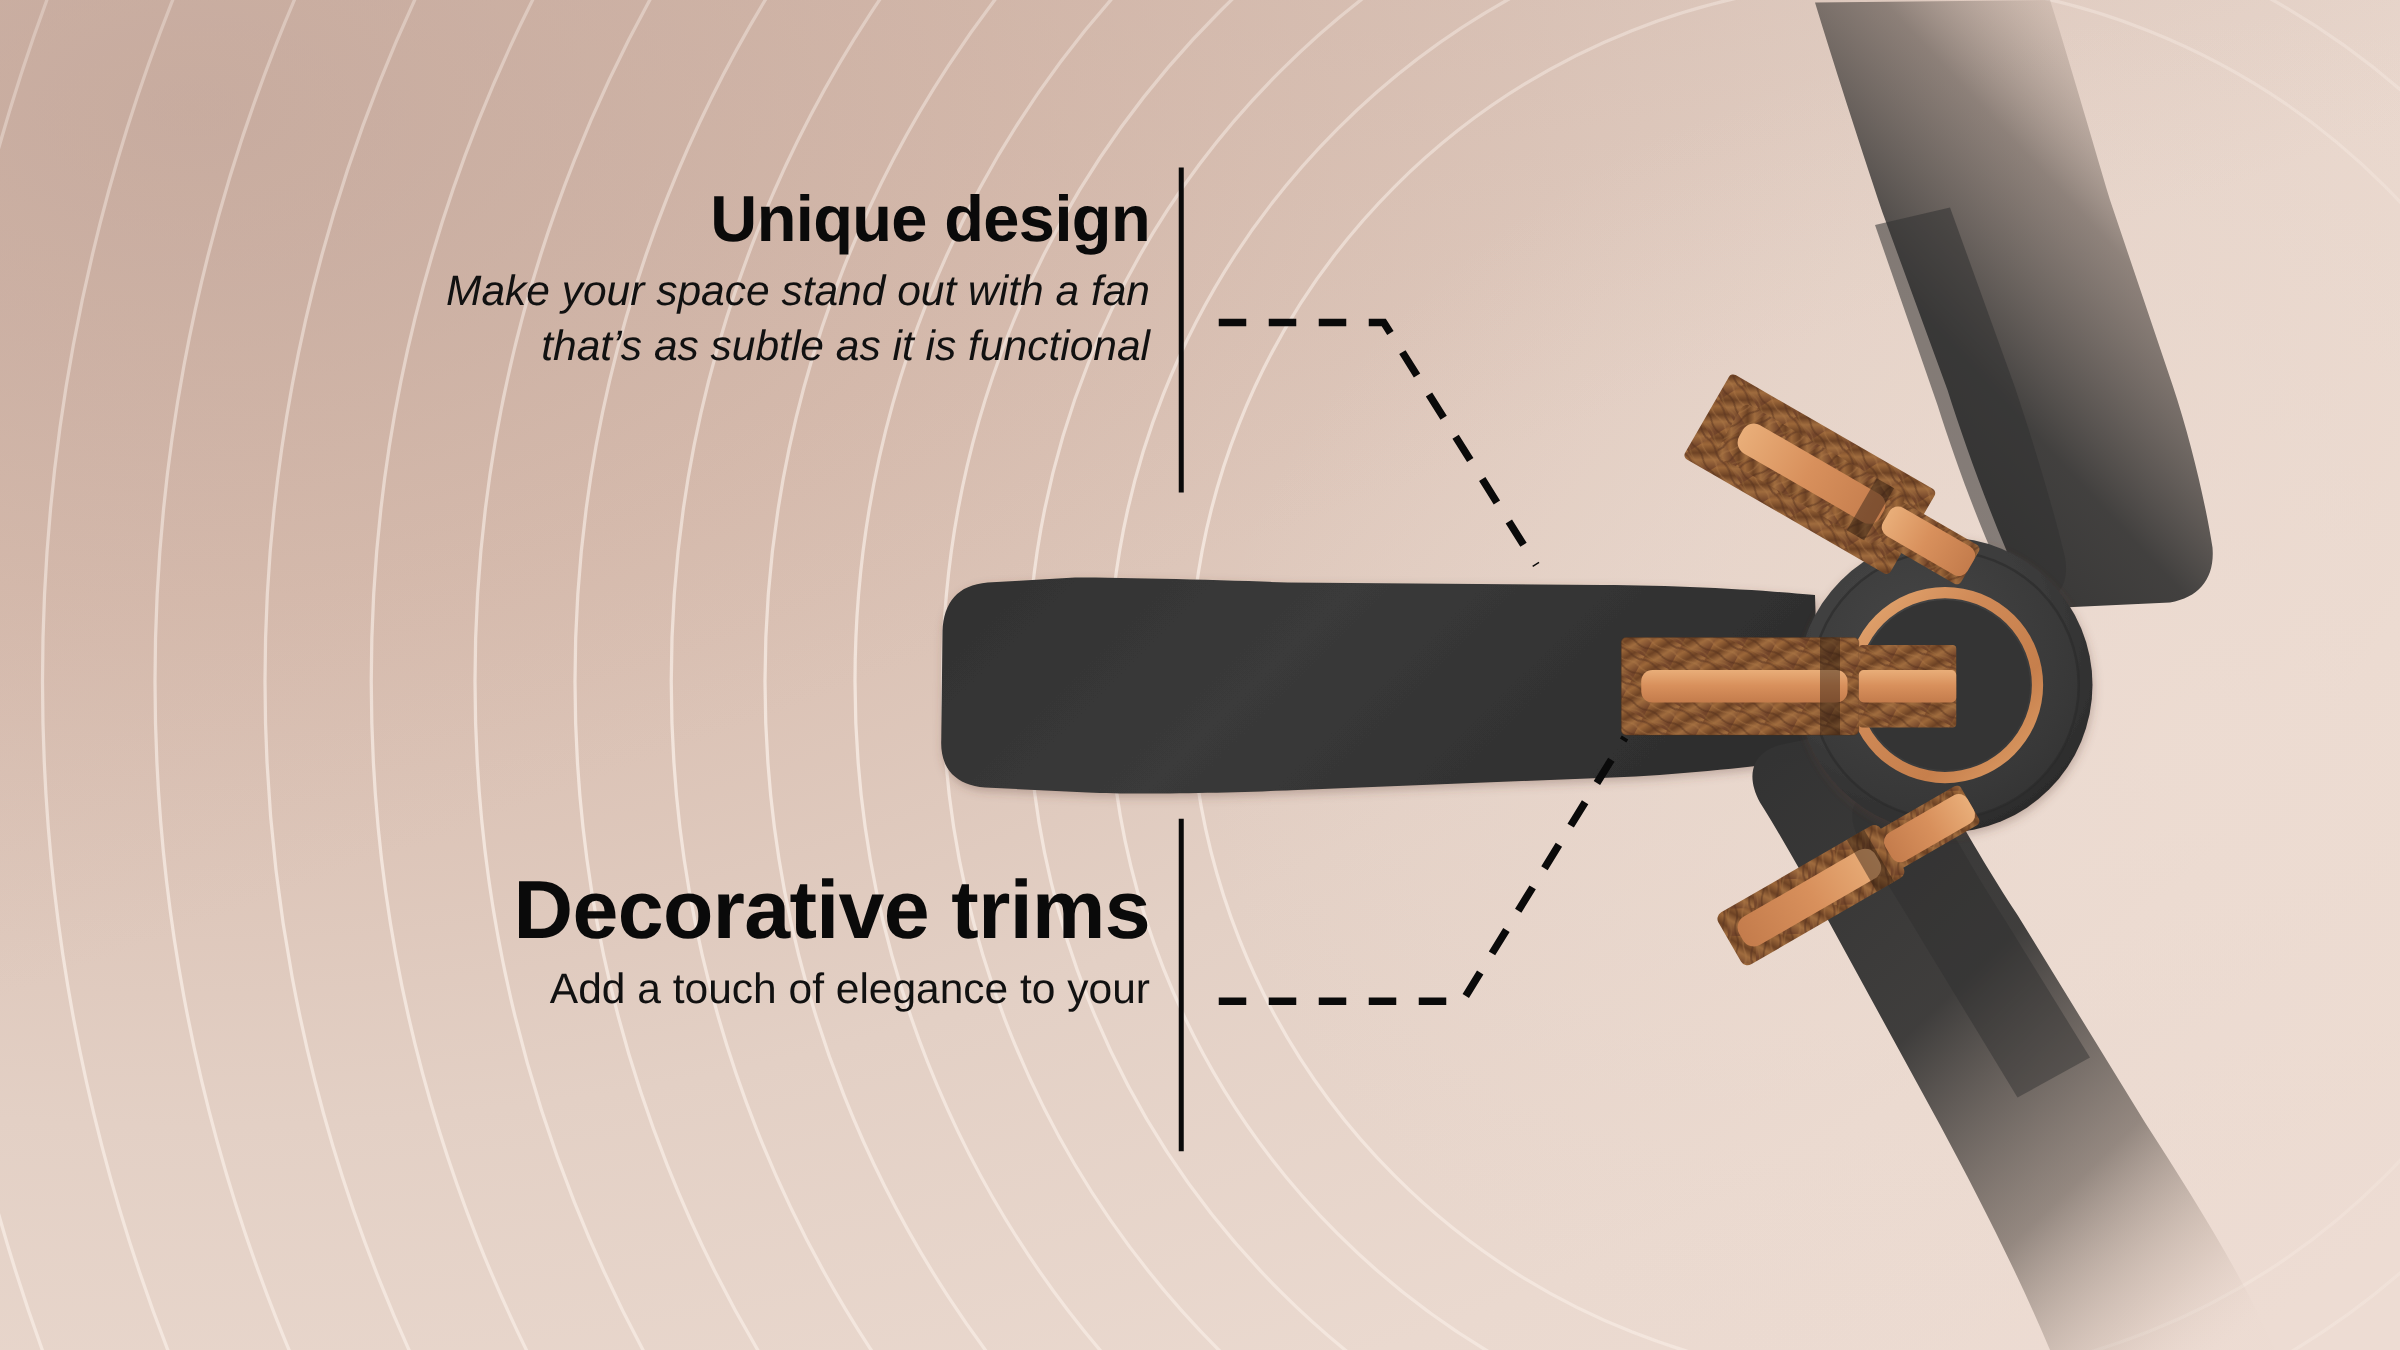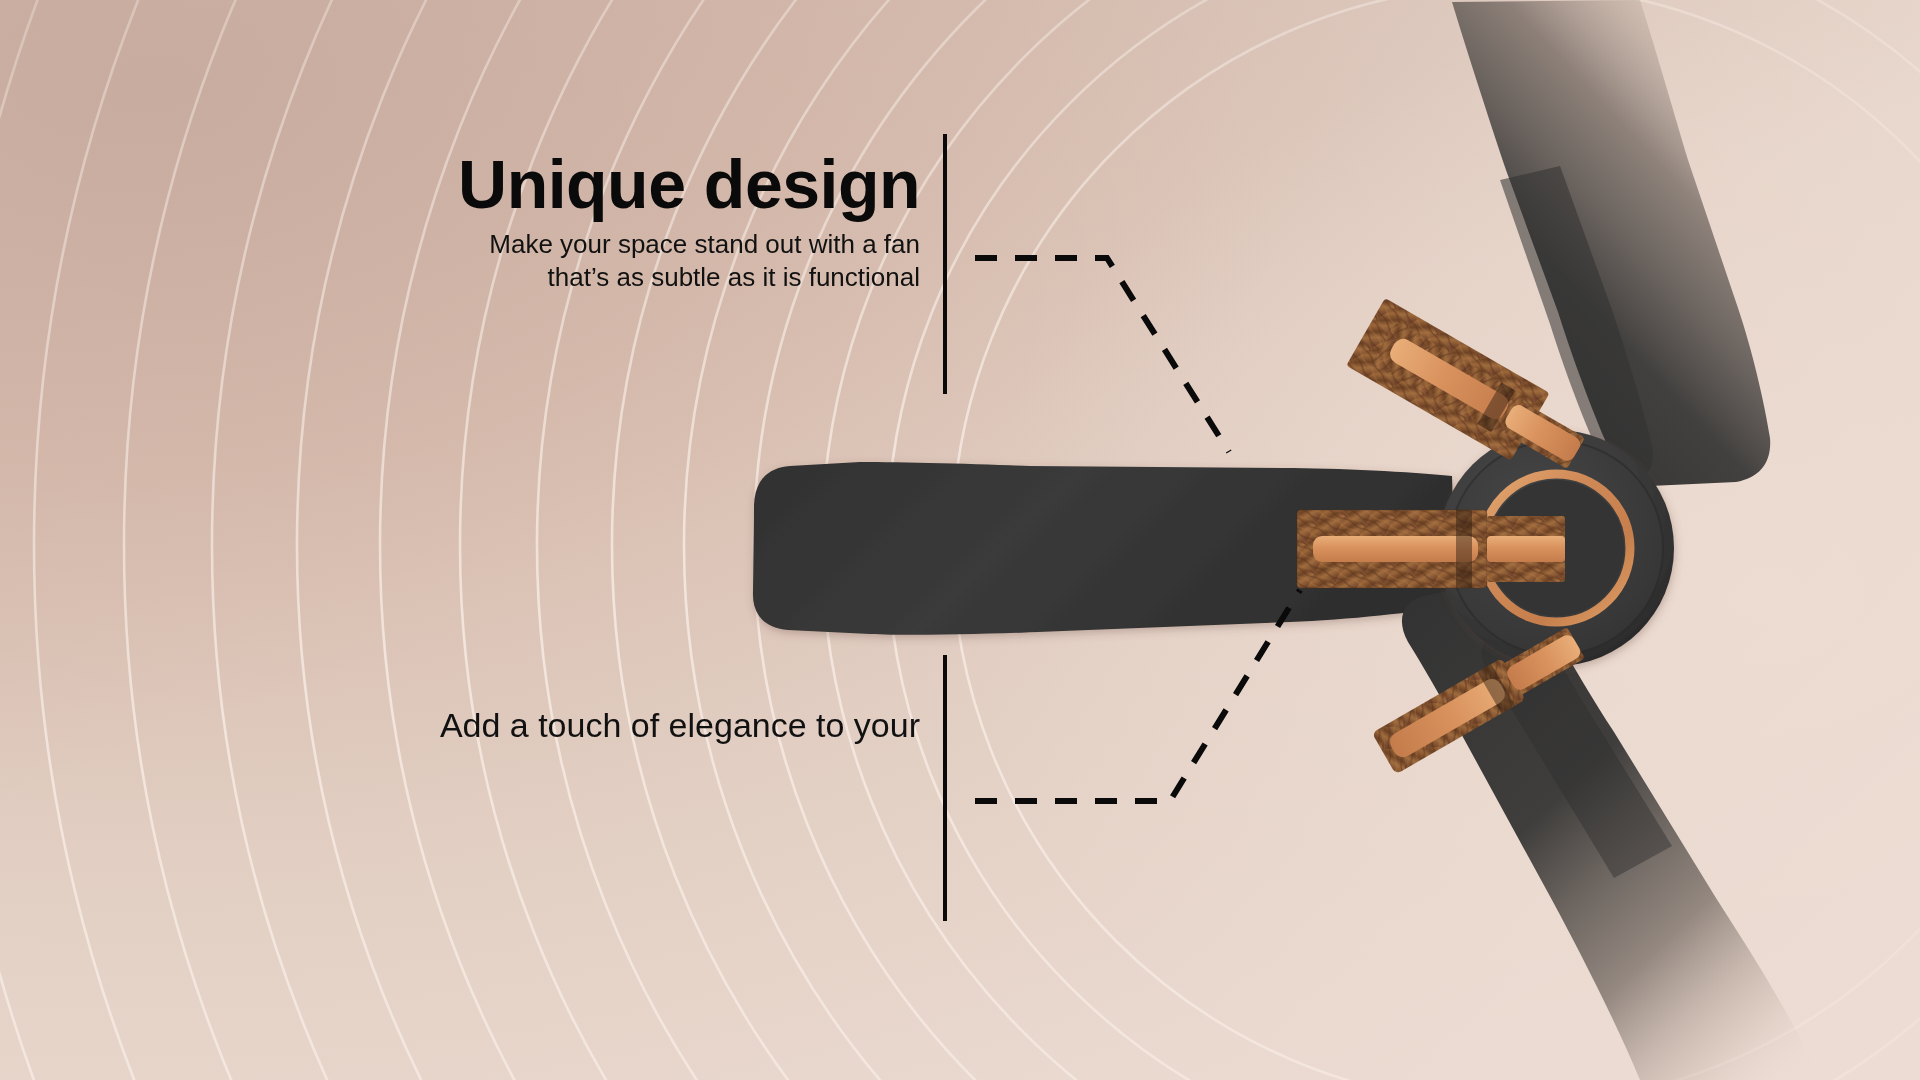--- a/index.html
+++ b/index.html
@@ -41,22 +41,22 @@
     white-space:nowrap;
   }
   .block .sub {
     font-weight:400;
     line-height:1.28;
     color:#111;
     white-space:nowrap;
   }
 
   #block-unique { left:60px; top:150px; width:860px; }
-  #block-unique .title { font-size:68px; }
-  #block-unique .sub   { font-size:26px; margin-top:10px; }
+  #block-unique .title { font-size:52px; }
+  #block-unique .sub   { font-size:34px; margin-top:10px;font-style:italic; }
 
   #block-trims  { left:60px; top:694px; width:860px; }
   #block-trims .title { font-size:66px; }
   #block-trims .sub   { font-size:34px; margin-top:10px; }
 
   
   .vrule { position:absolute; width:4px; background:#0a0a0a; }
   #vrule-top    { left:943px; top:134px; height:260px; }
   #vrule-bottom { left:943px; top:655px; height:266px; }
 
@@ -281,16 +281,17 @@
   <div class="vrule" id="vrule-top"></div>
   <div class="vrule" id="vrule-bottom"></div>
 
   <div class="block" id="block-unique">
     <div class="title">Unique design</div>
     <div class="sub">Make your space stand out with a fan</div>
     <div class="sub" style="margin-top:0;">that’s as subtle as it is functional</div>
   </div>
 
   <div class="block" id="block-trims">
+    <div class="title">Decorative trims</div>
     <div class="sub">Add a touch of elegance to your</div>
   </div>
 
 </div>
 
 </body></html>

